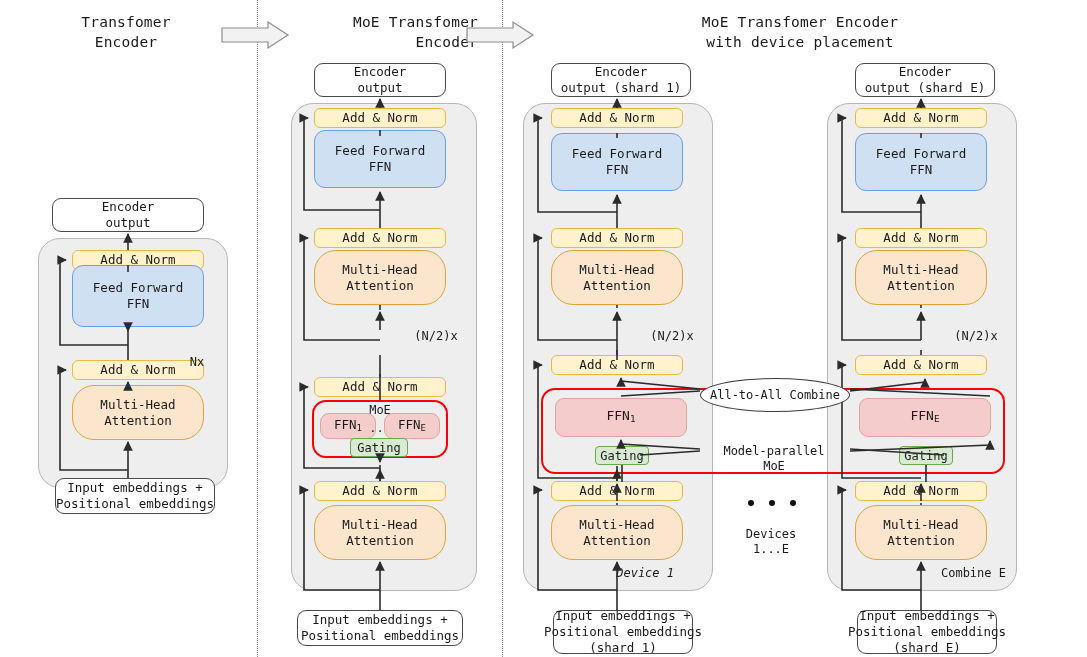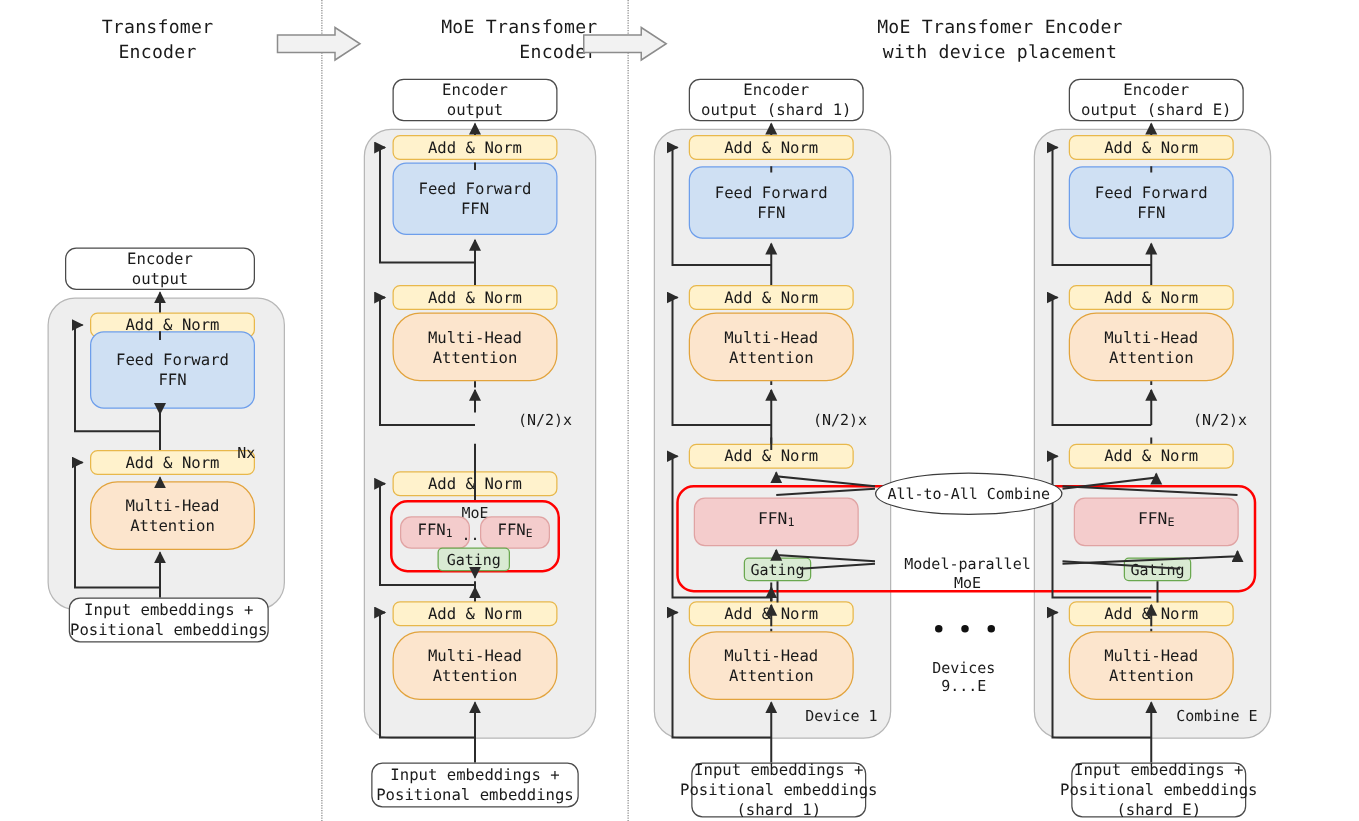--- a/index.html
+++ b/index.html
@@ -137,21 +137,21 @@
     <span style="font-size:13px;"><span>FFN</span><sub>1</sub></span>
   </div>
 
   <div class="node gate" style="left:595px;top:446px;width:54px;height:19px;">Gating</div>
 
   <div class="node norm" style="left:551px;top:481px;width:132px;height:20px;">Add &amp; Norm</div>
 
   <div class="node attn" style="left:551px;top:505px;width:132px;height:55px;">Multi-Head
 Attention</div>
 
-  <div class="lbl r" style="left:590px;top:566px;width:112px;">Device 1</div>
+  <div class="lbl r" style="left:562px;top:566px;width:112px;font-style:italic;">Device 1</div>
 
   <div class="node plain" style="left:553px;top:610px;width:140px;height:44px;">Input embeddings +
 Positional embeddings
 (shard 1)</div>
 
   <div class="shell" style="left:827px;top:103px;width:190px;height:488px;"></div>
 
   <div class="node plain" style="left:855px;top:63px;width:140px;height:34px;">Encoder
 output (shard E)</div>
 
@@ -193,21 +193,21 @@
 
   <div class="pill" style="left:700px;top:378px;width:150px;height:34px;">All-to-All Combine</div>
 
 
   <div class="dots" style="left:748px;top:500px;">
       <i></i>
       <i></i>
       <i></i>
     </div>
   <div class="lbl" style="left:716px;top:527px;width:110px;">Devices
-9...E</div>
+1...E</div>
 
   <svg id="wires" viewBox="0 0 1087 657" xmlns="http://www.w3.org/2000/svg">
     <defs>
       <marker id="ah" markerWidth="7" markerHeight="7" refX="5.4" refY="3" orient="auto">
         <path d="M0,0 L6,3 L0,6 z" fill="#2b2b2b"></path>
       </marker>
       <marker id="ahg" markerWidth="12" markerHeight="12" refX="10" refY="5" orient="auto">
         <path d="M0,0 L11,5 L0,10 z" fill="#f2f2f2" stroke="#8c8c8c" stroke-width="1"></path>
       </marker>
     </defs>

